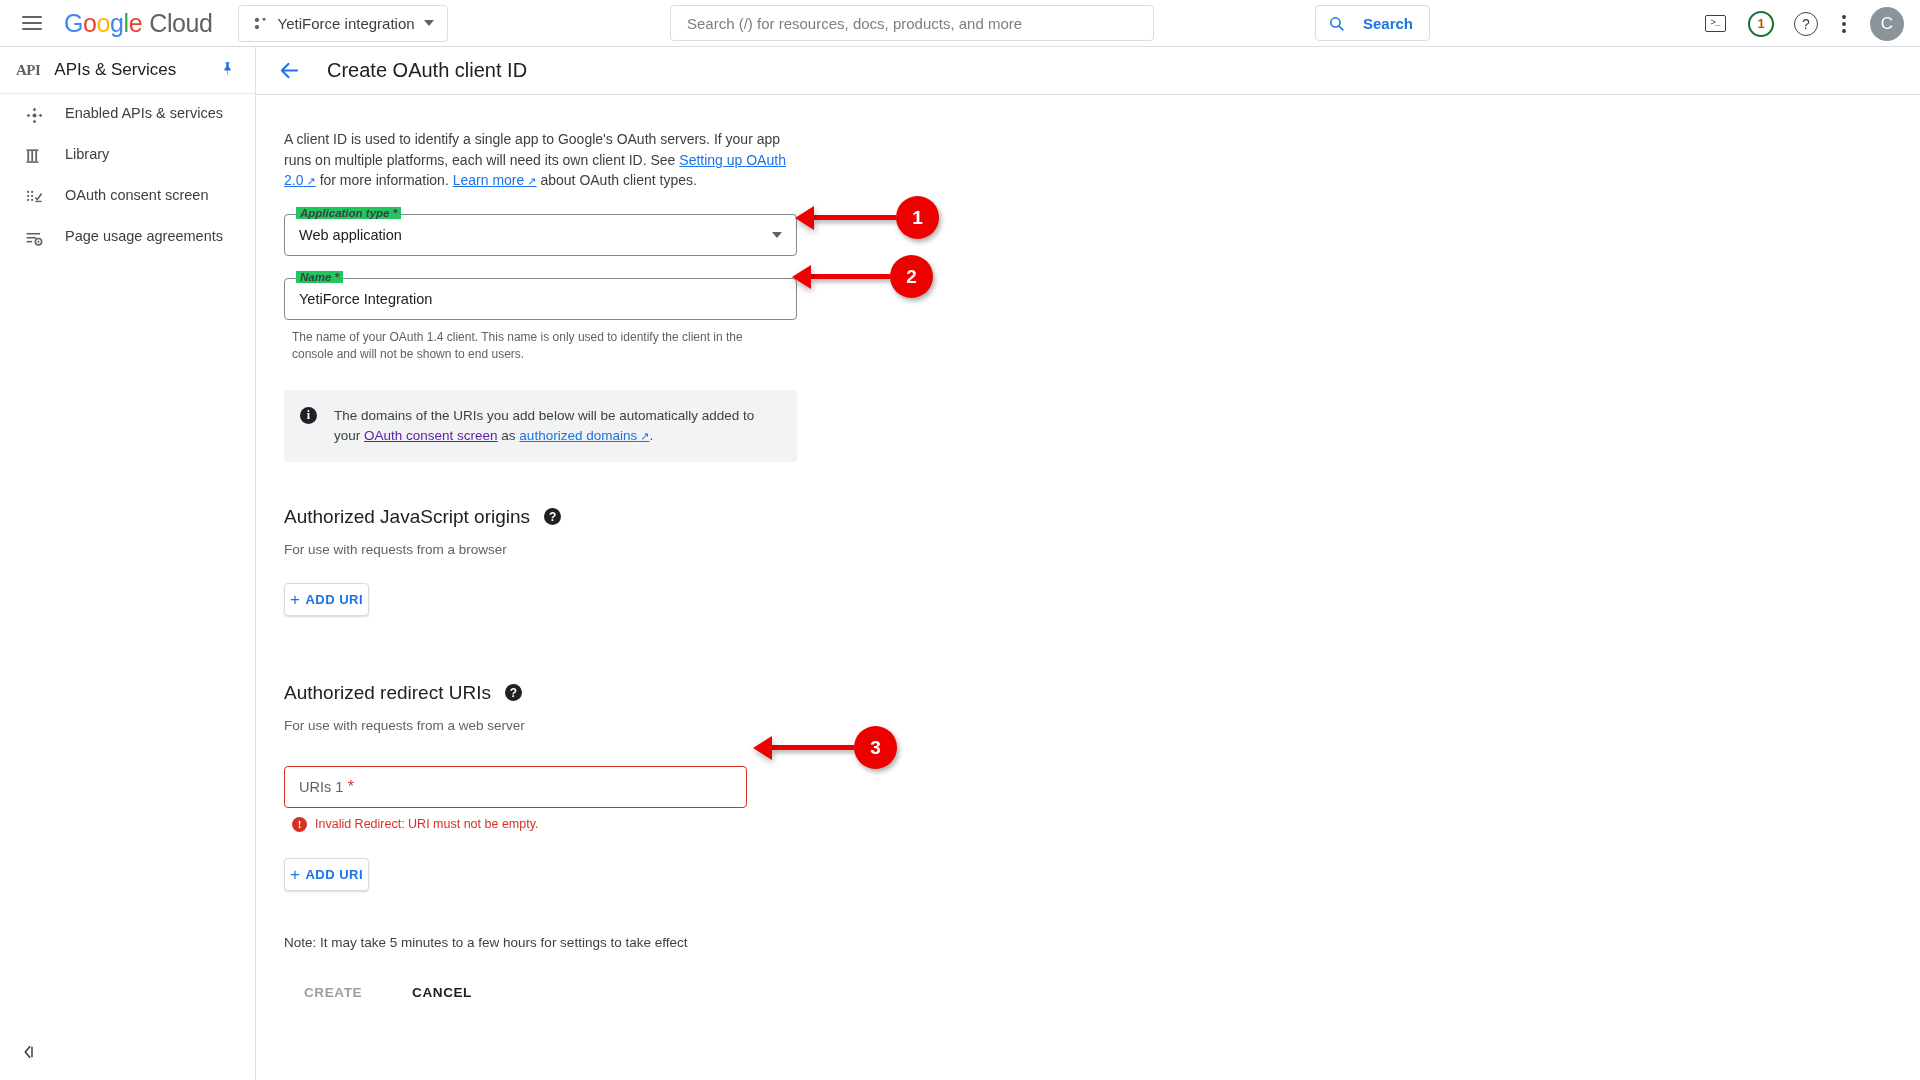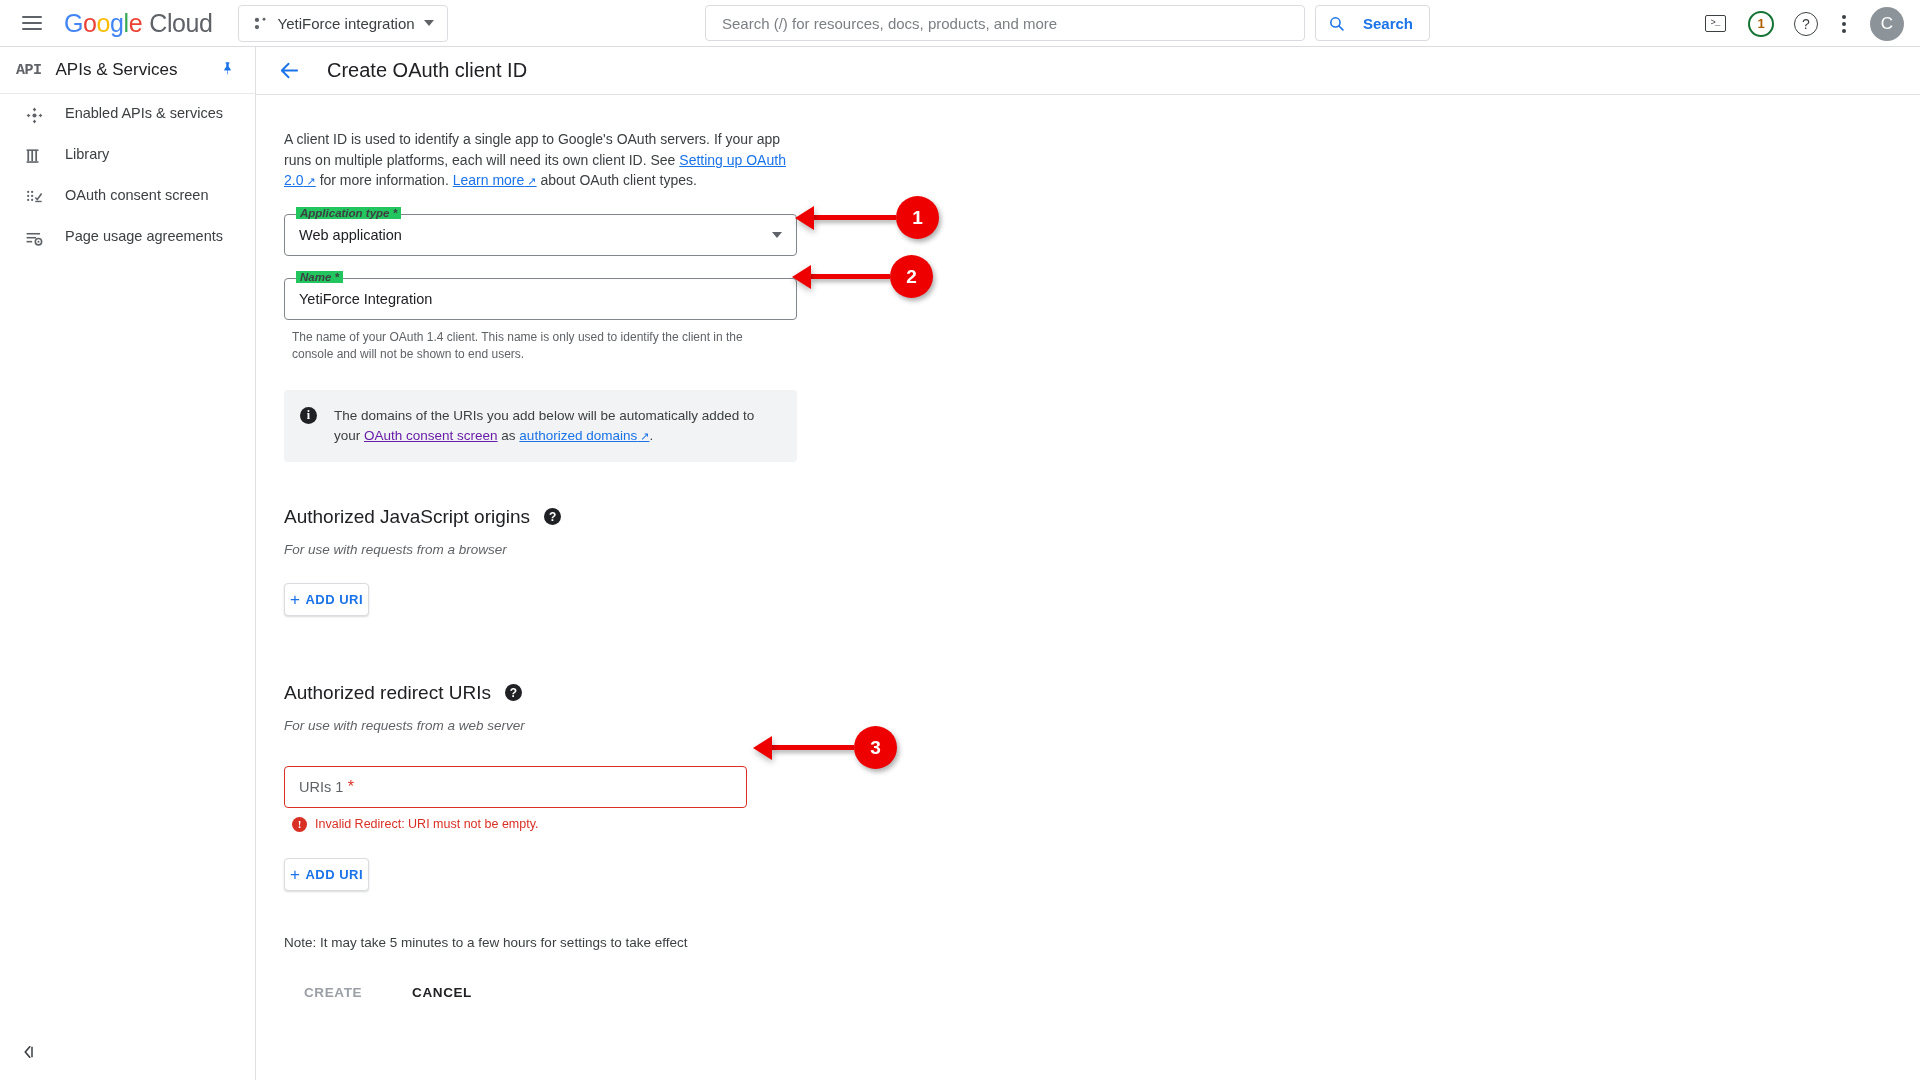--- a/index.html
+++ b/index.html
@@ -39,22 +39,22 @@
     height: 37px; min-width: 200px;
     border: 1px solid #dadce0; border-radius: 4px;
     display: flex; align-items: center; gap: 9px;
     padding: 0 13px;
     cursor: pointer; background: #fff;
   }
   .project-picker .ptext { font-size: 15px; color: #3c4043; }
   .caret-dn { width: 0; height: 0; border-left: 5px solid transparent; border-right: 5px solid transparent; border-top: 6px solid #5f6368; }
 
   .search-wrap {
-    position: absolute; left: 705px; top: 5px;
-    width: 600px; height: 36px;
+    position: absolute; left: 670px; top: 5px;
+    width: 484px; height: 36px;
     display: flex; align-items: center;
   }
   .search-input {
     width: 600px; height: 36px;
     border: 1px solid #dadce0; border-radius: 4px;
     padding: 0 16px; font-size: 15px; color: #5f6368;
     font-family: "Liberation Sans", sans-serif;
     background: #fff; outline: none;
   }
   .search-input::placeholder { color: #7b7f83; }
@@ -97,21 +97,21 @@
     position: absolute; top: 47px; left: 0;
     width: 256px; height: 1033px;
     background: #fff;
     border-right: 1px solid #e0e0e0;
   }
   .sb-head {
     height: 47px; display: flex; align-items: center;
     border-bottom: 1px solid #e8eaed; padding-left: 16px; gap: 14px;
   }
   .api-glyph {
-    font-family: Liberation Mono, monospace;
+    font-family: Liberation Serif, serif;
     font-size: 15px; font-weight: bold; color: #5f6368; letter-spacing: -0.5px;
   }
   .sb-title { font-size: 17px; color: #202124; flex: 1; }
   .pin-icon { margin-right: 20px; cursor: pointer; }
   .sb-items { padding-top: 11px; }
   .sb-item {
     height: 41px; display: flex; align-items: flex-start;
     padding-left: 24px; gap: 20px; cursor: pointer;
     font-size: 14.5px; color: #3c4043; position: relative;
   }
@@ -184,21 +184,21 @@
 
   .sec-title {
     font-size: 19px; color: #202124; margin-top: 44px;
     display: flex; align-items: center; gap: 14px;
   }
   .q-ico {
     width: 17px; height: 17px; border-radius: 50%; background: #202124;
     color: #fff; font-size: 12px; font-weight: bold;
     display: flex; align-items: center; justify-content: center; cursor: pointer;
   }
-  .sec-sub { font-size: 13.5px; color: #5f6368; margin-top: 14px; font-style: italic; }
+  .sec-sub { font-size: 13.5px; color: #5f6368; margin-top: 14px; }
 
   .add-uri {
     margin-top: 26px; height: 33px; width: 85px;
     border: 1px solid #dadce0; border-radius: 4px; background: #fff;
     display: flex; align-items: center; justify-content: center; gap: 5px;
     color: #1a73e8; font-size: 13px; font-weight: bold; letter-spacing: 0.5px;
     cursor: pointer; font-family: "Liberation Sans", sans-serif;
     box-shadow: 0 1px 2px rgba(60,64,67,0.2);
   }
   .plus { font-size: 17px; font-weight: normal; line-height: 1; }

